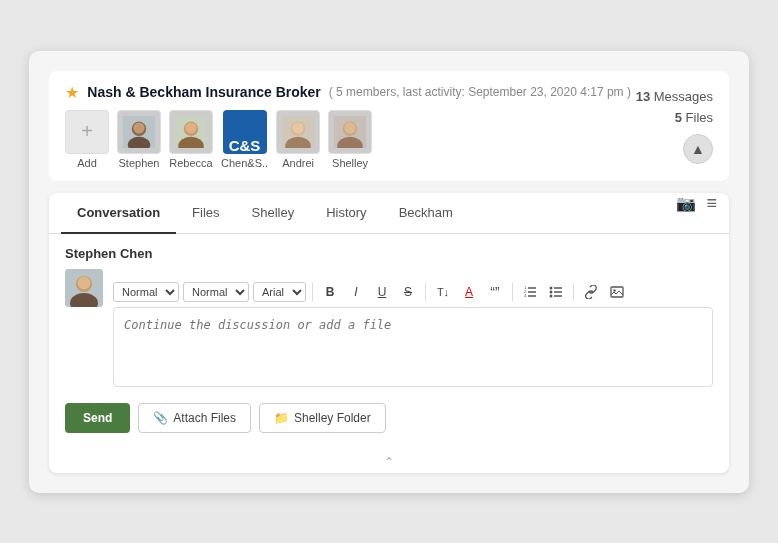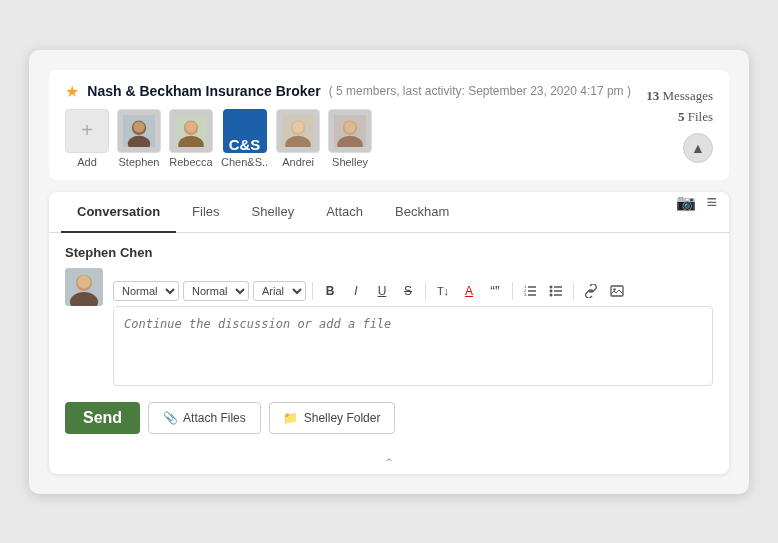--- a/index.html
+++ b/index.html
@@ -92,21 +92,20 @@
       display: flex;
       flex-direction: column;
       align-items: flex-end;
       gap: 6px;
     }
     .stats {
       font-size: 13px;
       color: #555;
       text-align: right;
       line-height: 1.6;
-      font-family: Liberation Serif, serif;
     }
     .stats strong {
       font-weight: bold;
     }
     .scroll-up-btn {
       width: 30px;
       height: 30px;
       background: #e0e0e0;
       border-radius: 50%;
       display: flex;
@@ -231,21 +230,21 @@
       display: flex;
       gap: 8px;
       margin-top: 12px;
     }
     .btn-send {
       background: #4a7c3f;
       color: #fff;
       border: none;
       border-radius: 4px;
       padding: 7px 18px;
-      font-size: 16px;
+      font-size: 12px;
       cursor: pointer;
       font-weight: bold;
     }
     .btn-attach {
       background: #fff;
       color: #444;
       border: 1px solid #ccc;
       border-radius: 4px;
       padding: 7px 14px;
       font-size: 12px;
@@ -347,21 +346,21 @@
     </div>
   </div>
 
   <div class="main-card">
 
     <div class="tabs-row">
       <div class="tabs-left">
         <div class="tab active">Conversation</div>
         <div class="tab">Files</div>
         <div class="tab">Shelley</div>
-        <div class="tab">Attach</div>
+        <div class="tab">History</div>
         <div class="tab">Beckham</div>
       </div>
       <div class="tabs-icons">
         <span style="cursor:pointer;font-size:16px;">📷</span>
         <span style="cursor:pointer;font-size:18px;font-weight:bold;">≡</span>
       </div>
     </div>
 
     <div class="content-area">
       <div class="user-name">Stephen Chen</div>

